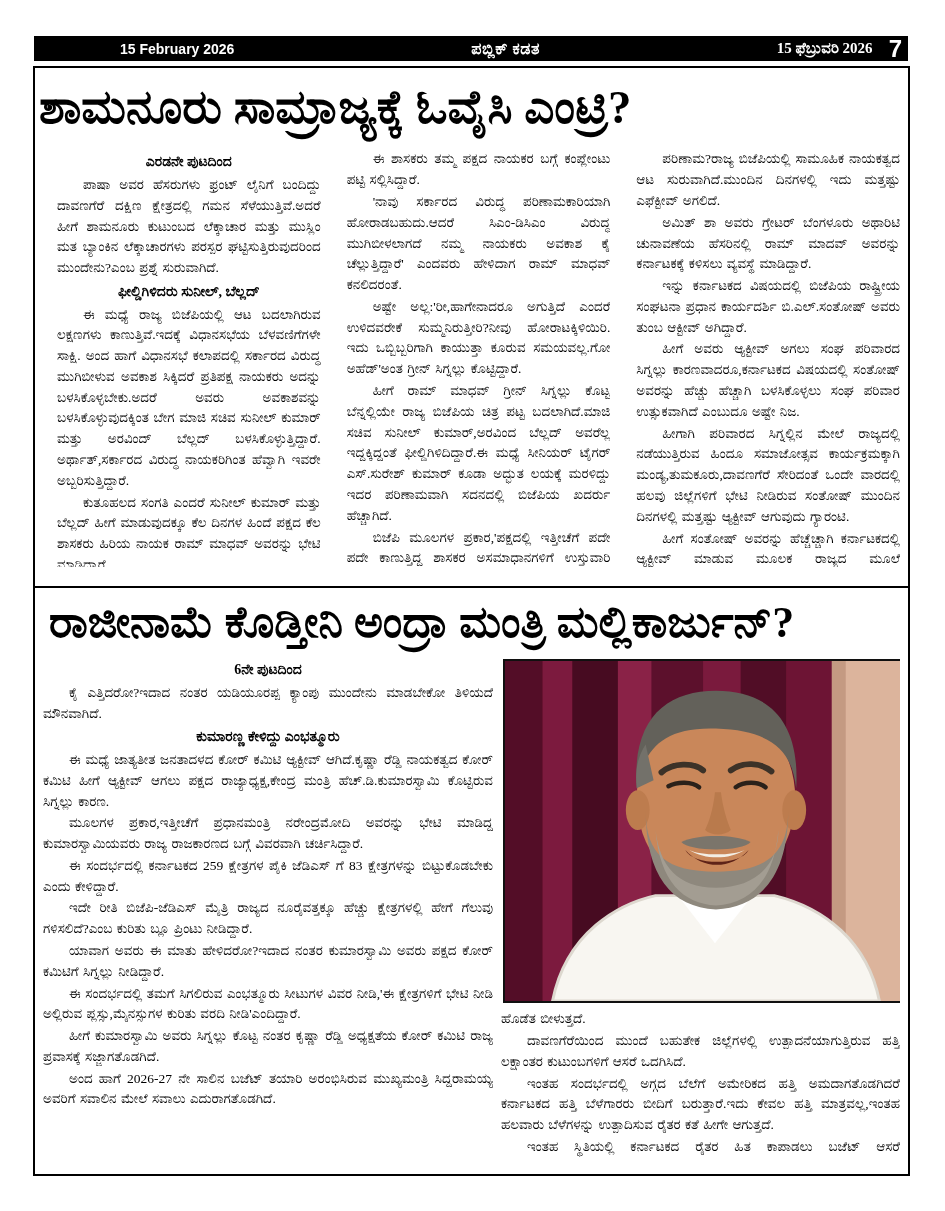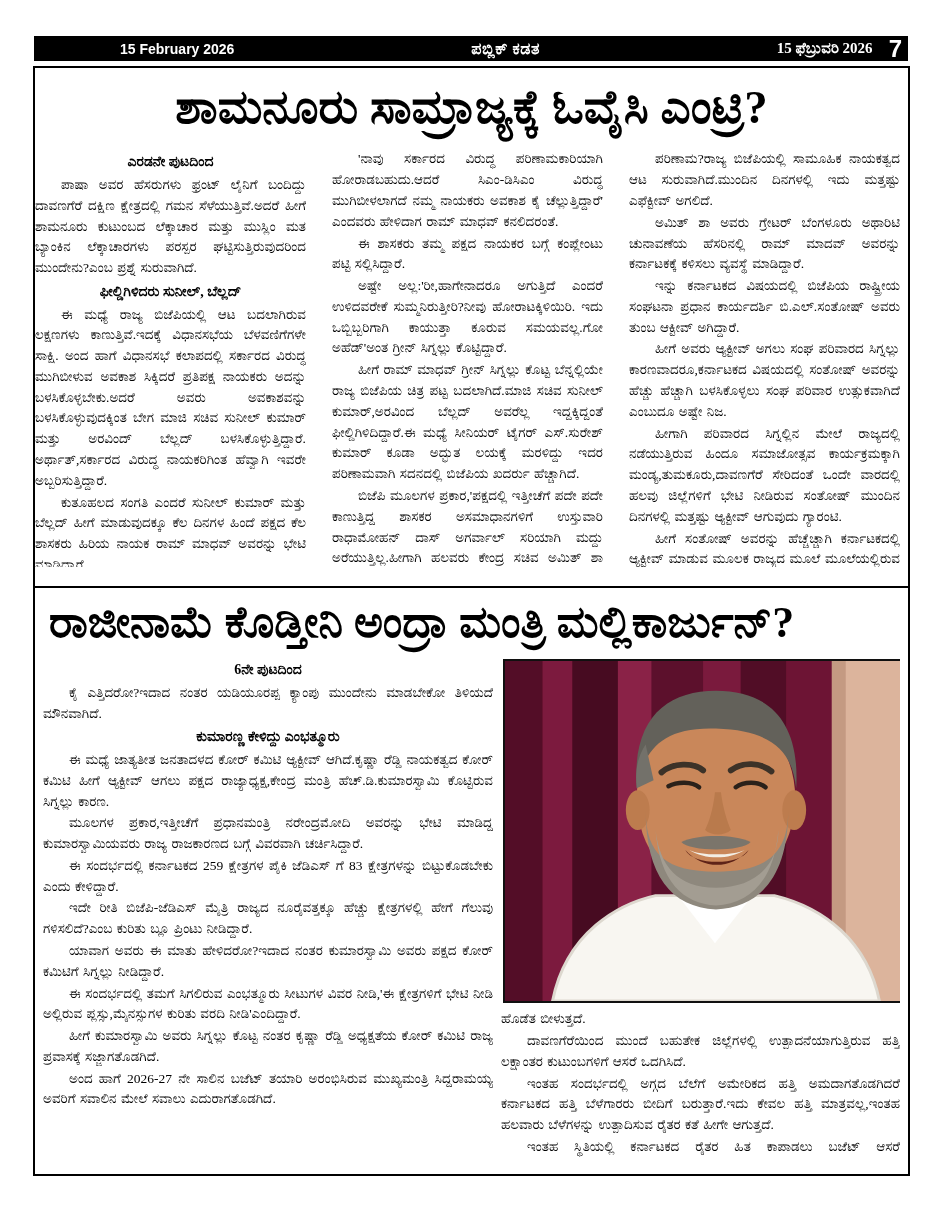--- a/index.html
+++ b/index.html
@@ -10,24 +10,24 @@
             display:flex;align-items:center;justify-content:space-between;padding:0 6px;box-sizing:border-box;}
   .mh-date-en{font-size:14px;font-weight:bold;margin-left:80px;font-family:"Liberation Sans",sans-serif;}
   .mh-title{font-size:16px;font-weight:bold;letter-spacing:.5px;}
   .mh-right{display:flex;align-items:center;gap:16px;}
   .mh-date-kn{font-size:15px;font-weight:bold;}
   .mh-pageno{font-size:24px;font-weight:bold;line-height:1;font-family:"Liberation Sans",sans-serif;}
   
   .box{position:absolute;left:33px;width:877px;border:2px solid #000;background:#fff;box-sizing:border-box;overflow:hidden;}
   .box-top{top:66px;height:522px;}
   .box-bottom{top:588px;height:588px;border-top:none;}
-  .headline-1{font-size:47px;font-weight:bold;text-align:center;line-height:1.35;margin:8px 4px 6px 4px;
+  .headline-1{font-size:47px;font-weight:bold;text-align:left;line-height:1.35;margin:8px 4px 6px 4px;
               letter-spacing:0px;}
   .headline-2{font-size:44px;font-weight:bold;text-align:left;line-height:1.3;margin:6px 8px 4px 14px;}
-  .cols3{display:flex;gap:26px;padding:4px 8px 6px 0;}
+  .cols3{display:flex;gap:26px;padding:4px 8px 6px 22px;}
   .col{flex:1 1 0;overflow:hidden;height:418px;}
   .body-para{font-size:13.5px;line-height:1.54;text-align:justify;text-indent:26px;margin:0 0 1px 0;
              word-spacing:1px;}
   .center-bold{font-size:14px;font-weight:bold;text-align:center;text-indent:0;margin:3px 0 3px 0;line-height:1.4;}
   .cols2{display:flex;gap:8px;padding:2px 8px 4px 8px;}
   .col-left2{width:450px;flex:none;overflow:hidden;height:505px;}
   .col-right2{flex:1 1 auto;overflow:hidden;height:505px;}
   .photo-frame{width:416px;height:340px;border:2px solid #101010;margin:2px 0 6px 2px;overflow:hidden;background:#6d1434;}
   .photo-frame svg{display:block;width:100%;height:100%;}
 </style>
@@ -49,22 +49,22 @@
     <div class="headline-1">ಶಾಮನೂರು ಸಾಮ್ರಾಜ್ಯಕ್ಕೆ ಓವೈಸಿ ಎಂಟ್ರಿ?</div>
     <div class="cols3">
       <div class="col">
           <p class="center-bold">ಎರಡನೇ ಪುಟದಿಂದ</p>
           <p class="body-para">ಪಾಷಾ ಅವರ ಹೆಸರುಗಳು ಫ್ರಂಟ್ ಲೈನಿಗೆ ಬಂದಿದ್ದು ದಾವಣಗೆರೆ ದಕ್ಷಿಣ ಕ್ಷೇತ್ರದಲ್ಲಿ ಗಮನ ಸೆಳೆಯುತ್ತಿವೆ.ಅದರೆ ಹೀಗೆ ಶಾಮನೂರು ಕುಟುಂಬದ ಲೆಕ್ಕಾಚಾರ ಮತ್ತು ಮುಸ್ಲಿಂ ಮತ ಬ್ಯಾಂಕಿನ ಲೆಕ್ಕಾಚಾರಗಳು ಪರಸ್ಪರ ಘಟ್ಟಿಸುತ್ತಿರುವುದರಿಂದ ಮುಂದೇನು?ಎಂಬ ಪ್ರಶ್ನೆ ಸುರುವಾಗಿದೆ.</p>
           <p class="center-bold">ಫೀಲ್ಡಿಗಿಳಿದರು ಸುನೀಲ್, ಬೆಲ್ಲದ್</p>
           <p class="body-para">ಈ ಮಧ್ಯೆ ರಾಜ್ಯ ಬಿಜೆಪಿಯಲ್ಲಿ ಆಟ ಬದಲಾಗಿರುವ ಲಕ್ಷಣಗಳು ಕಾಣುತ್ತಿವೆ.ಇದಕ್ಕೆ ವಿಧಾನಸಭೆಯ ಬೆಳವಣಿಗೆಗಳೇ ಸಾಕ್ಷಿ. ಅಂದ ಹಾಗೆ ವಿಧಾನಸಭೆ ಕಲಾಪದಲ್ಲಿ ಸರ್ಕಾರದ ವಿರುದ್ಧ ಮುಗಿಬೀಳುವ ಅವಕಾಶ ಸಿಕ್ಕಿದರೆ ಪ್ರತಿಪಕ್ಷ ನಾಯಕರು ಅದನ್ನು ಬಳಸಿಕೊಳ್ಳಬೇಕು.ಅದರೆ ಅವರು ಅವಕಾಶವನ್ನು ಬಳಸಿಕೊಳ್ಳುವುದಕ್ಕಿಂತ ಬೇಗ ಮಾಜಿ ಸಚಿವ ಸುನೀಲ್ ಕುಮಾರ್ ಮತ್ತು ಅರವಿಂದ್ ಬೆಲ್ಲದ್ ಬಳಸಿಕೊಳ್ಳುತ್ತಿದ್ದಾರೆ. ಅರ್ಥಾತ್,ಸರ್ಕಾರದ ವಿರುದ್ಧ ನಾಯಕರಿಗಿಂತ ಹೆವ್ವಾಗಿ ಇವರೇ ಅಬ್ಬರಿಸುತ್ತಿದ್ದಾರೆ.</p>
           <p class="body-para">ಕುತೂಹಲದ ಸಂಗತಿ ಎಂದರೆ ಸುನೀಲ್ ಕುಮಾರ್ ಮತ್ತು ಬೆಲ್ಲದ್ ಹೀಗೆ ಮಾಡುವುದಕ್ಕೂ ಕೆಲ ದಿನಗಳ ಹಿಂದೆ ಪಕ್ಷದ ಕೆಲ ಶಾಸಕರು ಹಿರಿಯ ನಾಯಕ ರಾಮ್ ಮಾಧವ್ ಅವರನ್ನು ಭೇಟಿ ಮಾಡಿದ್ದಾರೆ.</p>
         </div>
       <div class="col">
+          <p class="body-para">ಈ ಶಾಸಕರು ತಮ್ಮ ಪಕ್ಷದ ನಾಯಕರ ಬಗ್ಗೆ ಕಂಪ್ಲೇಂಟು ಪಟ್ಟಿ ಸಲ್ಲಿಸಿದ್ದಾರೆ.</p>
           <p class="body-para">'ನಾವು ಸರ್ಕಾರದ ವಿರುದ್ಧ ಪರಿಣಾಮಕಾರಿಯಾಗಿ ಹೋರಾಡಬಹುದು.ಆದರೆ ಸಿಎಂ-ಡಿಸಿಎಂ ವಿರುದ್ಧ ಮುಗಿಬೀಳಲಾಗದೆ ನಮ್ಮ ನಾಯಕರು ಅವಕಾಶ ಕೈ ಚೆಲ್ಲುತ್ತಿದ್ದಾರೆ' ಎಂದವರು ಹೇಳಿದಾಗ ರಾಮ್ ಮಾಧವ್ ಕನಲಿದರಂತೆ.</p>
-          <p class="body-para">ಈ ಶಾಸಕರು ತಮ್ಮ ಪಕ್ಷದ ನಾಯಕರ ಬಗ್ಗೆ ಕಂಪ್ಲೇಂಟು ಪಟ್ಟಿ ಸಲ್ಲಿಸಿದ್ದಾರೆ.</p>
           <p class="body-para">ಅಷ್ಟೇ ಅಲ್ಲ:'ರೀ,ಹಾಗೇನಾದರೂ ಅಗುತ್ತಿದೆ ಎಂದರೆ ಉಳಿದವರೇಕೆ ಸುಮ್ಮನಿರುತ್ತೀರಿ?ನೀವು ಹೋರಾಟಕ್ಕಿಳಿಯಿರಿ. ಇದು ಒಬ್ಬಿಬ್ಬರಿಗಾಗಿ ಕಾಯುತ್ತಾ ಕೂರುವ ಸಮಯವಲ್ಲ.ಗೋ ಅಹೆಡ್'ಅಂತ ಗ್ರೀನ್ ಸಿಗ್ನಲ್ಲು ಕೊಟ್ಟಿದ್ದಾರೆ.</p>
           <p class="body-para">ಹೀಗೆ ರಾಮ್ ಮಾಧವ್ ಗ್ರೀನ್ ಸಿಗ್ನಲ್ಲು ಕೊಟ್ಟ ಬೆನ್ನಲ್ಲಿಯೇ ರಾಜ್ಯ ಬಿಜೆಪಿಯ ಚಿತ್ರ ಪಟ್ಟ ಬದಲಾಗಿದೆ.ಮಾಜಿ ಸಚಿವ ಸುನೀಲ್ ಕುಮಾರ್,ಅರವಿಂದ ಬೆಲ್ಲದ್ ಅವರೆಲ್ಲ ಇದ್ದಕ್ಕಿದ್ದಂತೆ ಫೀಲ್ಡಿಗಿಳಿದಿದ್ದಾರೆ.ಈ ಮಧ್ಯೆ ಸೀನಿಯರ್ ಟೈಗರ್ ಎಸ್.ಸುರೇಶ್ ಕುಮಾರ್ ಕೂಡಾ ಅದ್ಭುತ ಲಯಕ್ಕೆ ಮರಳಿದ್ದು ಇದರ ಪರಿಣಾಮವಾಗಿ ಸದನದಲ್ಲಿ ಬಿಜೆಪಿಯ ಖದರ್ರು ಹೆಚ್ಚಾಗಿದೆ.</p>
           <p class="body-para">ಬಿಜೆಪಿ ಮೂಲಗಳ ಪ್ರಕಾರ,'ಪಕ್ಷದಲ್ಲಿ ಇತ್ತೀಚೆಗೆ ಪದೇ ಪದೇ ಕಾಣುತ್ತಿದ್ದ ಶಾಸಕರ ಅಸಮಾಧಾನಗಳಿಗೆ ಉಸ್ತುವಾರಿ ರಾಧಾಮೋಹನ್ ದಾಸ್ ಅಗರ್ವಾಲ್ ಸರಿಯಾಗಿ ಮದ್ದು ಅರೆಯುತ್ತಿಲ್ಲ.ಹೀಗಾಗಿ ಹಲವರು ಕೇಂದ್ರ ಸಚಿವ ಅಮಿತ್ ಶಾ ಅವರಿಗೆ ಈ ಬಗ್ಗೆ ದೂರು ಸಲ್ಲಿಸಿದ್ದರು.</p>
         </div>
       <div class="col">
           <p class="body-para">ಪರಿಣಾಮ?ರಾಜ್ಯ ಬಿಜೆಪಿಯಲ್ಲಿ ಸಾಮೂಹಿಕ ನಾಯಕತ್ವದ ಆಟ ಸುರುವಾಗಿದೆ.ಮುಂದಿನ ದಿನಗಳಲ್ಲಿ ಇದು ಮತ್ತಷ್ಟು ಎಫೆಕ್ಟೀವ್ ಅಗಲಿದೆ.</p>
           <p class="body-para">ಅಮಿತ್ ಶಾ ಅವರು ಗ್ರೇಟರ್ ಬೆಂಗಳೂರು ಅಥಾರಿಟಿ ಚುನಾವಣೆಯ ಹೆಸರಿನಲ್ಲಿ ರಾಮ್ ಮಾದವ್ ಅವರನ್ನು ಕರ್ನಾಟಕಕ್ಕೆ ಕಳಿಸಲು ವ್ಯವಸ್ಥೆ ಮಾಡಿದ್ದಾರೆ.</p>
           <p class="body-para">ಇನ್ನು ಕರ್ನಾಟಕದ ವಿಷಯದಲ್ಲಿ ಬಿಜೆಪಿಯ ರಾಷ್ಟ್ರೀಯ ಸಂಘಟನಾ ಪ್ರಧಾನ ಕಾರ್ಯದರ್ಶಿ ಬಿ.ಎಲ್.ಸಂತೋಷ್ ಅವರು ತುಂಬ ಆಕ್ಟೀವ್ ಅಗಿದ್ದಾರೆ.</p>
           <p class="body-para">ಹೀಗೆ ಅವರು ಆ್ಯಕ್ಟೀವ್ ಅಗಲು ಸಂಘ ಪರಿವಾರದ ಸಿಗ್ನಲ್ಲು ಕಾರಣವಾದರೂ,ಕರ್ನಾಟಕದ ವಿಷಯದಲ್ಲಿ ಸಂತೋಷ್ ಅವರನ್ನು ಹೆಚ್ಚು ಹೆಚ್ಚಾಗಿ ಬಳಸಿಕೊಳ್ಳಲು ಸಂಘ ಪರಿವಾರ ಉತ್ಸುಕವಾಗಿದೆ ಎಂಬುದೂ ಅಷ್ಟೇ ನಿಜ.</p>
           <p class="body-para">ಹೀಗಾಗಿ ಪರಿವಾರದ ಸಿಗ್ನಲ್ಲಿನ ಮೇಲೆ ರಾಜ್ಯದಲ್ಲಿ ನಡೆಯುತ್ತಿರುವ ಹಿಂದೂ ಸಮಾಜೋತ್ಸವ ಕಾರ್ಯಕ್ರಮಕ್ಕಾಗಿ ಮಂಡ್ಯ,ತುಮಕೂರು,ದಾವಣಗೆರೆ ಸೇರಿದಂತೆ ಒಂದೇ ವಾರದಲ್ಲಿ ಹಲವು ಜಿಲ್ಲೆಗಳಿಗೆ ಭೇಟಿ ನೀಡಿರುವ ಸಂತೋಷ್ ಮುಂದಿನ ದಿನಗಳಲ್ಲಿ ಮತ್ತಷ್ಟು ಆ್ಯಕ್ಟೀವ್ ಆಗುವುದು ಗ್ಯಾರಂಟಿ.</p>

